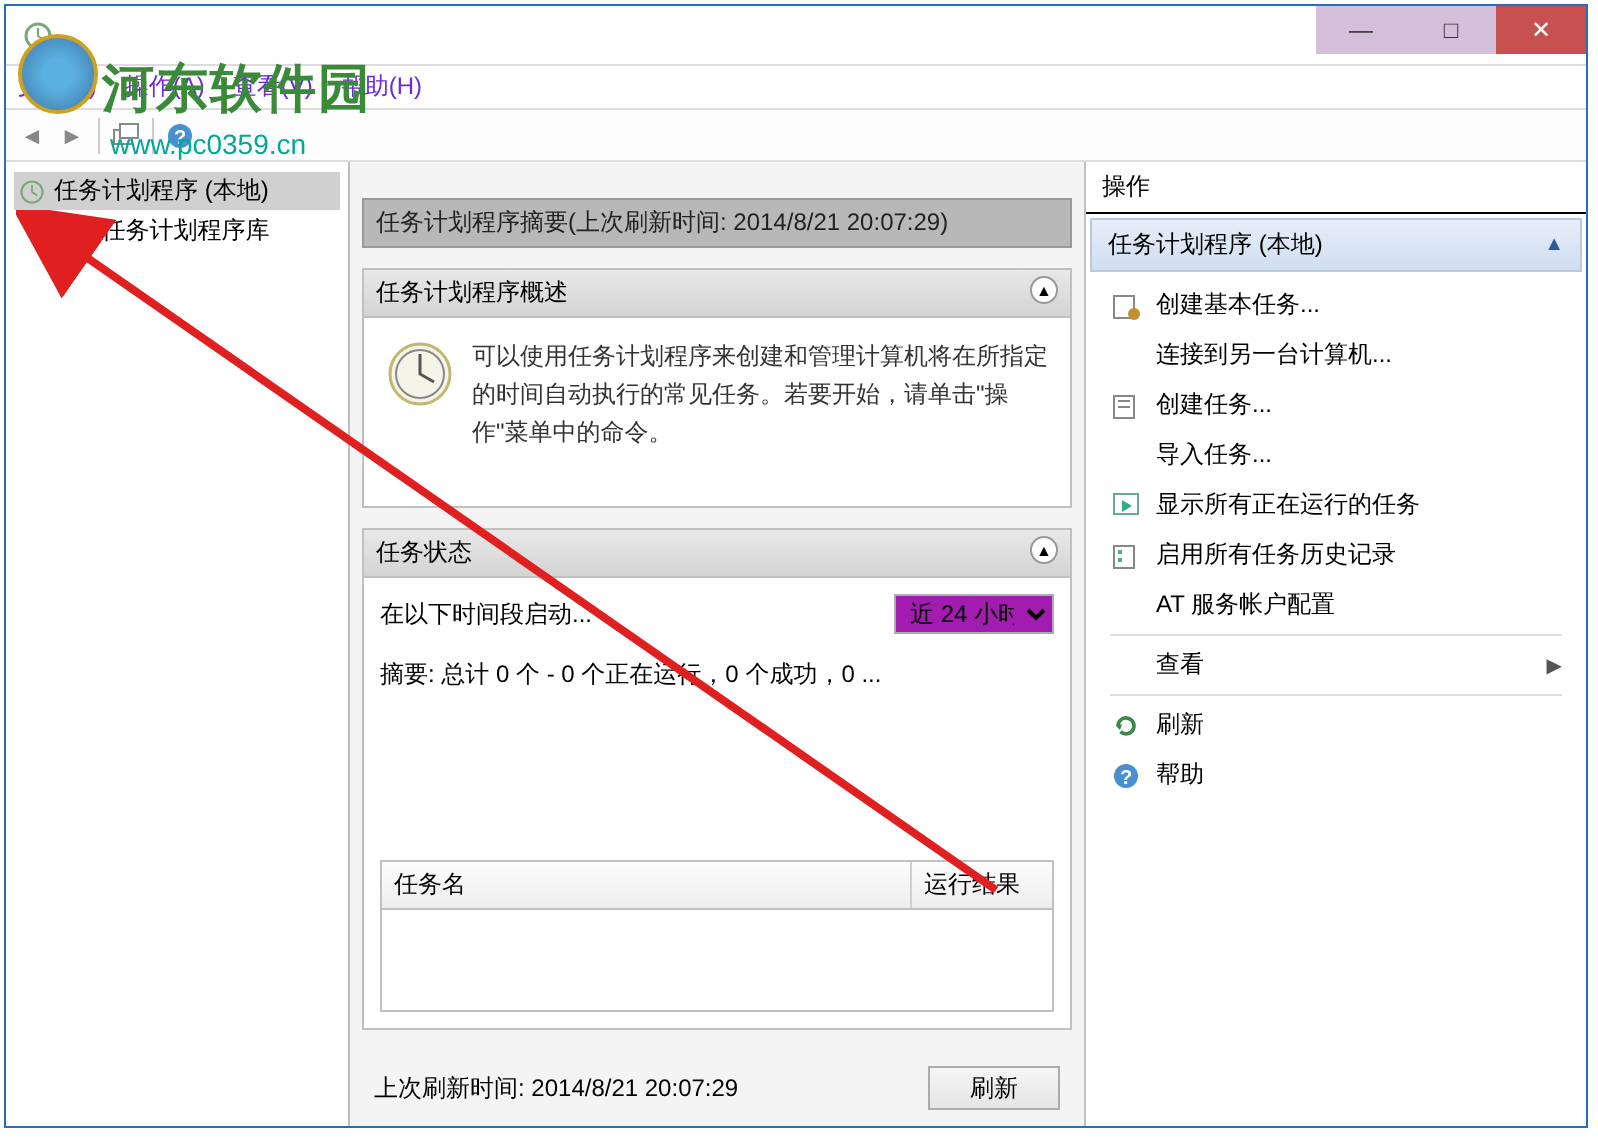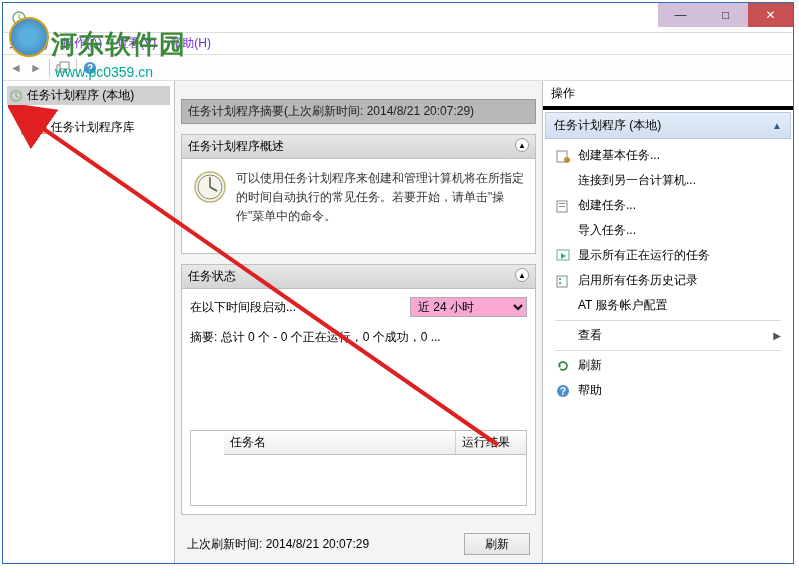--- a/index.html
+++ b/index.html
@@ -23,52 +23,52 @@
 .menubar { height: 22px; display: flex; align-items: center; padding: 0 6px; font-size: 12px; color: #6d28d9; border-bottom: 1px solid #ddd; }
 .menu-item { margin-right: 14px; cursor: default; }
 
 .toolbar { height: 26px; display: flex; align-items: center; padding: 0 4px; gap: 2px; border-bottom: 1px solid #ddd; background: #fdfdfd; }
 .tool-btn { width: 18px; height: 18px; display: flex; align-items: center; justify-content: center; font-size: 12px; color: #888; border: 1px solid transparent; }
 .tool-sep { width: 1px; height: 18px; background: #ccc; margin: 0 2px; }
 
 .content { flex: 1; display: flex; overflow: hidden; }
 .tree-pane { width: 172px; border-right: 1px solid #c0c0c0; padding: 5px 4px; font-size: 12px; background: #fff; }
 .tree-root { display: flex; align-items: center; gap: 4px; background: #d0d0d0; padding: 1px 2px; }
-.tree-child { display: flex; align-items: flex-end; gap: 4px; margin-left: 12px; margin-top: 13px; padding: 1px 2px; }
+.tree-child { display: flex; align-items: flex-end; gap: 4px; margin-left: 12px; margin-top: 1px; padding: 1px 2px; }
 .tree-expand { color: #888; font-size: 10px; }
 .tree-icon { width: 14px; height: 14px; display: inline-flex; align-items: center; justify-content: center; }
 
 .center-pane { flex: 1; border-right: 1px solid #c0c0c0; background: #f4f4f4; padding: 6px; display: flex; flex-direction: column; font-size: 12px; position: relative; }
 .summary-bar { background: #b8b8b8; border: 1px solid #999; padding: 3px 6px; margin-bottom: 10px; font-size: 12px; color: #222; margin-top: 12px; }
 
 .section { margin-bottom: 10px; border: 1px solid #c0c0c0; background: #fff; }
 .section-header { background: linear-gradient(#e8e8e8, #d4d4d4); border-bottom: 1px solid #c0c0c0; padding: 3px 6px; display: flex; align-items: flex-start; justify-content: space-between; }
 .section-arrow { width: 14px; height: 14px; border: 1px solid #999; border-radius: 50%; display: flex; align-items: center; justify-content: center; font-size: 8px; background: #fff; }
 .overview-body { padding: 10px; display: flex; gap: 8px; height: 94px; overflow: hidden; }
 .overview-icon { width: 36px; height: 36px; flex-shrink: 0; }
 .overview-text { font-size: 12px; line-height: 1.6; color: #333; }
 .hidden-text { color: #aaa; margin-top: 4px; padding-left: 48px; font-size: 12px; }
 
 .status-body { padding: 8px; }
 .status-row1 { display: flex; align-items: center; justify-content: space-between; margin-bottom: 12px; }
 .status-label { font-size: 12px; }
-.status-select { width: 117px; height: 20px; border: 1px solid #abadb3; font-size: 12px; padding: 0 3px; background: #f9a8d4; margin-left: 29px; }
+.status-select { width: 80px; height: 20px; border: 1px solid #abadb3; font-size: 12px; padding: 0 3px; background: #a21caf; margin-left: 29px; }
 .status-summary { font-size: 12px; margin-bottom: 50px; }
 .status-table { border: 1px solid #c0c0c0; background: #fff; }
 .status-table-head { display: flex; background: linear-gradient(#fdfdfd, #ededed); border-bottom: 1px solid #c0c0c0; }
 .sth-cell { padding: 3px 6px; font-size: 12px; border-right: 1px solid #d0d0d0; }
 .sth-cell.c1 { flex: 1; }
 .sth-cell.c2 { width: 70px; border-right: none; }
 .status-table-body { height: 50px; }
 
 .refresh-row { display: flex; align-items: center; justify-content: space-between; padding: 8px 6px 2px; font-size: 12px; }
 .refresh-btn { width: 66px; height: 22px; border: 1px solid #acacac; background: linear-gradient(#f5f5f5, #e5e5e5); font-size: 12px; }
 
 .actions-pane { width: 250px; background: #fff; font-size: 12px; }
-.actions-title { background: #fff; padding: 4px 8px; font-size: 12px; border-bottom: 4px solid #000000; }
+.actions-title { background: #fff; padding: 4px 8px; font-size: 12px; border-bottom: 1px solid #000000; }
 .actions-header { background: linear-gradient(#e6eef9, #d0def0); border: 1px solid #b8c8de; padding: 4px 8px; display: flex; align-items: center; justify-content: space-between; margin: 2px; }
 .actions-arrow { font-size: 10px; color: #2a5a9a; }
 .action-list { padding: 2px 6px; }
 .action-item { display: flex; align-items: center; gap: 7px; padding: 4px 6px; cursor: default; }
 .action-item.has-sub { justify-content: space-between; }
 .action-icon { width: 16px; height: 16px; display: flex; align-items: center; justify-content: center; flex-shrink: 0; }
 .action-sep { height: 1px; background: #ddd; margin: 2px 6px; }
 .sub-arrow { font-size: 10px; color: #555; }
 
 .red-arrow { position: absolute; top: 105px; left: 8px; pointer-events: none; z-index: 50; }
@@ -175,21 +175,21 @@
           <span class="section-arrow">▲</span>
         </div>
         <div class="status-body" style="flex:1;display:flex;flex-direction:column;">
           <div class="status-row1">
             <span class="status-label">在以下时间段启动...</span>
             <select class="status-select">
               <option>近 24 小时</option>
             </select>
           </div>
           <div class="status-summary">摘要: 总计 0 个 - 0 个正在运行，0 个成功，0 ...</div>
-          <div class="status-table" style="margin-top:auto;padding-left:33px;">
+          <div class="status-table" style="margin-top:auto;">
             <div class="status-table-head">
               <div class="sth-cell c1">任务名</div>
               <div class="sth-cell c2">运行结果</div>
             </div>
             <div class="status-table-body"></div>
           </div>
         </div>
       </div>
 
       <div class="refresh-row">

